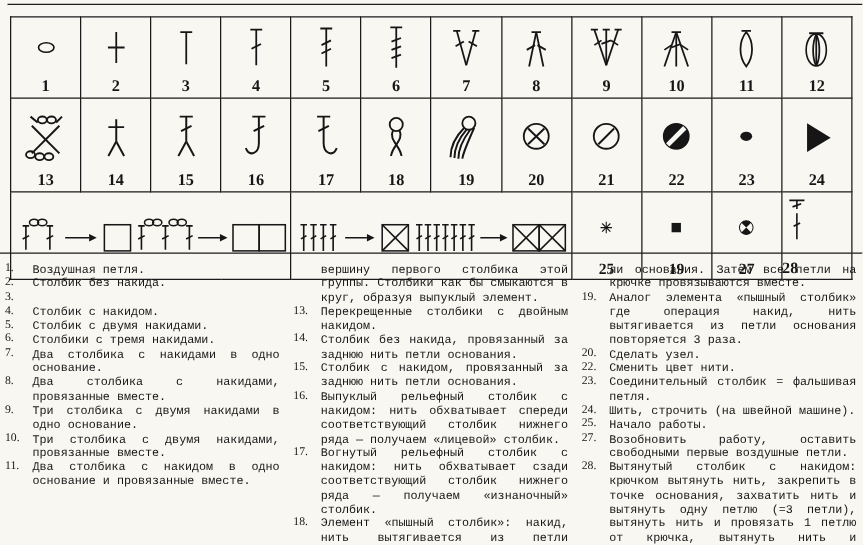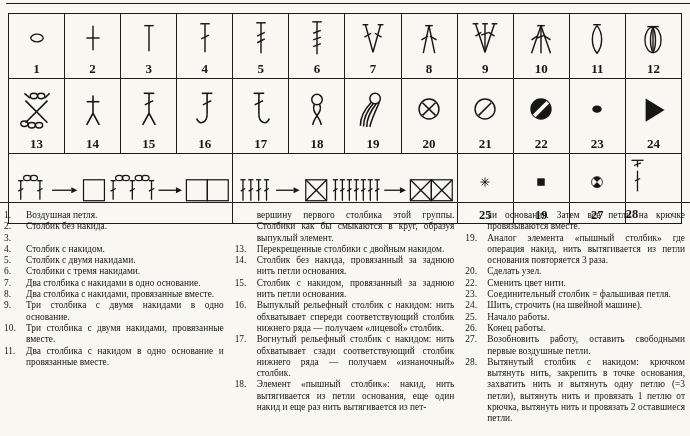--- a/index.html
+++ b/index.html
@@ -22,21 +22,21 @@
   .num{font-weight:bold;font-size:13px;line-height:14px;padding-bottom:2px;}
   td.small .num{font-size:12.5px;line-height:13px;padding-bottom:1px;}
   td.wide .sym svg{width:218px;height:37px;display:block;margin:0 auto;}
   .cell28wrap{display:flex;flex-direction:column;align-items:flex-start;justify-content:flex-start;height:100%;padding-top:3px;gap:12px;}
   .cell28wrap svg{height:38px;width:23px;}
   .cell28wrap .num{padding-top:2px;}
   .legend{position:absolute;left:2px;right:3px;top:210px;display:flex;gap:7px;}
   .lcol{flex:1 1 0;}
   .litem{display:flex;font-size:9.4px;line-height:11.3px;}
   .litem .n{flex:0 0 22px;padding-left:2px;}
-  .litem .t{flex:1;text-align:justify;padding-right:2px;}
+  .litem .t{flex:1;text-align:justify;padding-right:2px;font-family:Liberation Mono, monospace;}
   svg line,svg path,svg ellipse,svg circle,svg rect,svg polygon{vector-effect:none;}
 </style>
 </head>
 <body>
 
 <div class="page">
   <div class="rule top"></div>
   <table class="symtab">
     <tbody id="tbody">
         <tr class="r1">
@@ -594,24 +594,20 @@
         </div>
         <div class="litem">
           <span class="n">24.</span>
           <span class="t">Шить, строчить (на швейной машине).</span>
         </div>
         <div class="litem">
           <span class="n">25.</span>
           <span class="t">Начало работы.</span>
         </div>
         <div class="litem">
-          <span class="n">26.</span>
-          <span class="t">Конец работы.</span>
-        </div>
-        <div class="litem">
           <span class="n">27.</span>
           <span class="t">Возобновить работу, оставить свободными первые воздушные петли.</span>
         </div>
         <div class="litem">
           <span class="n">28.</span>
           <span class="t">Вытянутый столбик с накидом: крючком вытянуть нить, закрепить в точке основания, захватить нить и вытянуть одну петлю (=3 петли), вытянуть нить и провязать 1 петлю от крючка, вытянуть нить и провязать 2 оставшиеся петли.</span>
         </div>
       </div>
     </div>
 </div>

